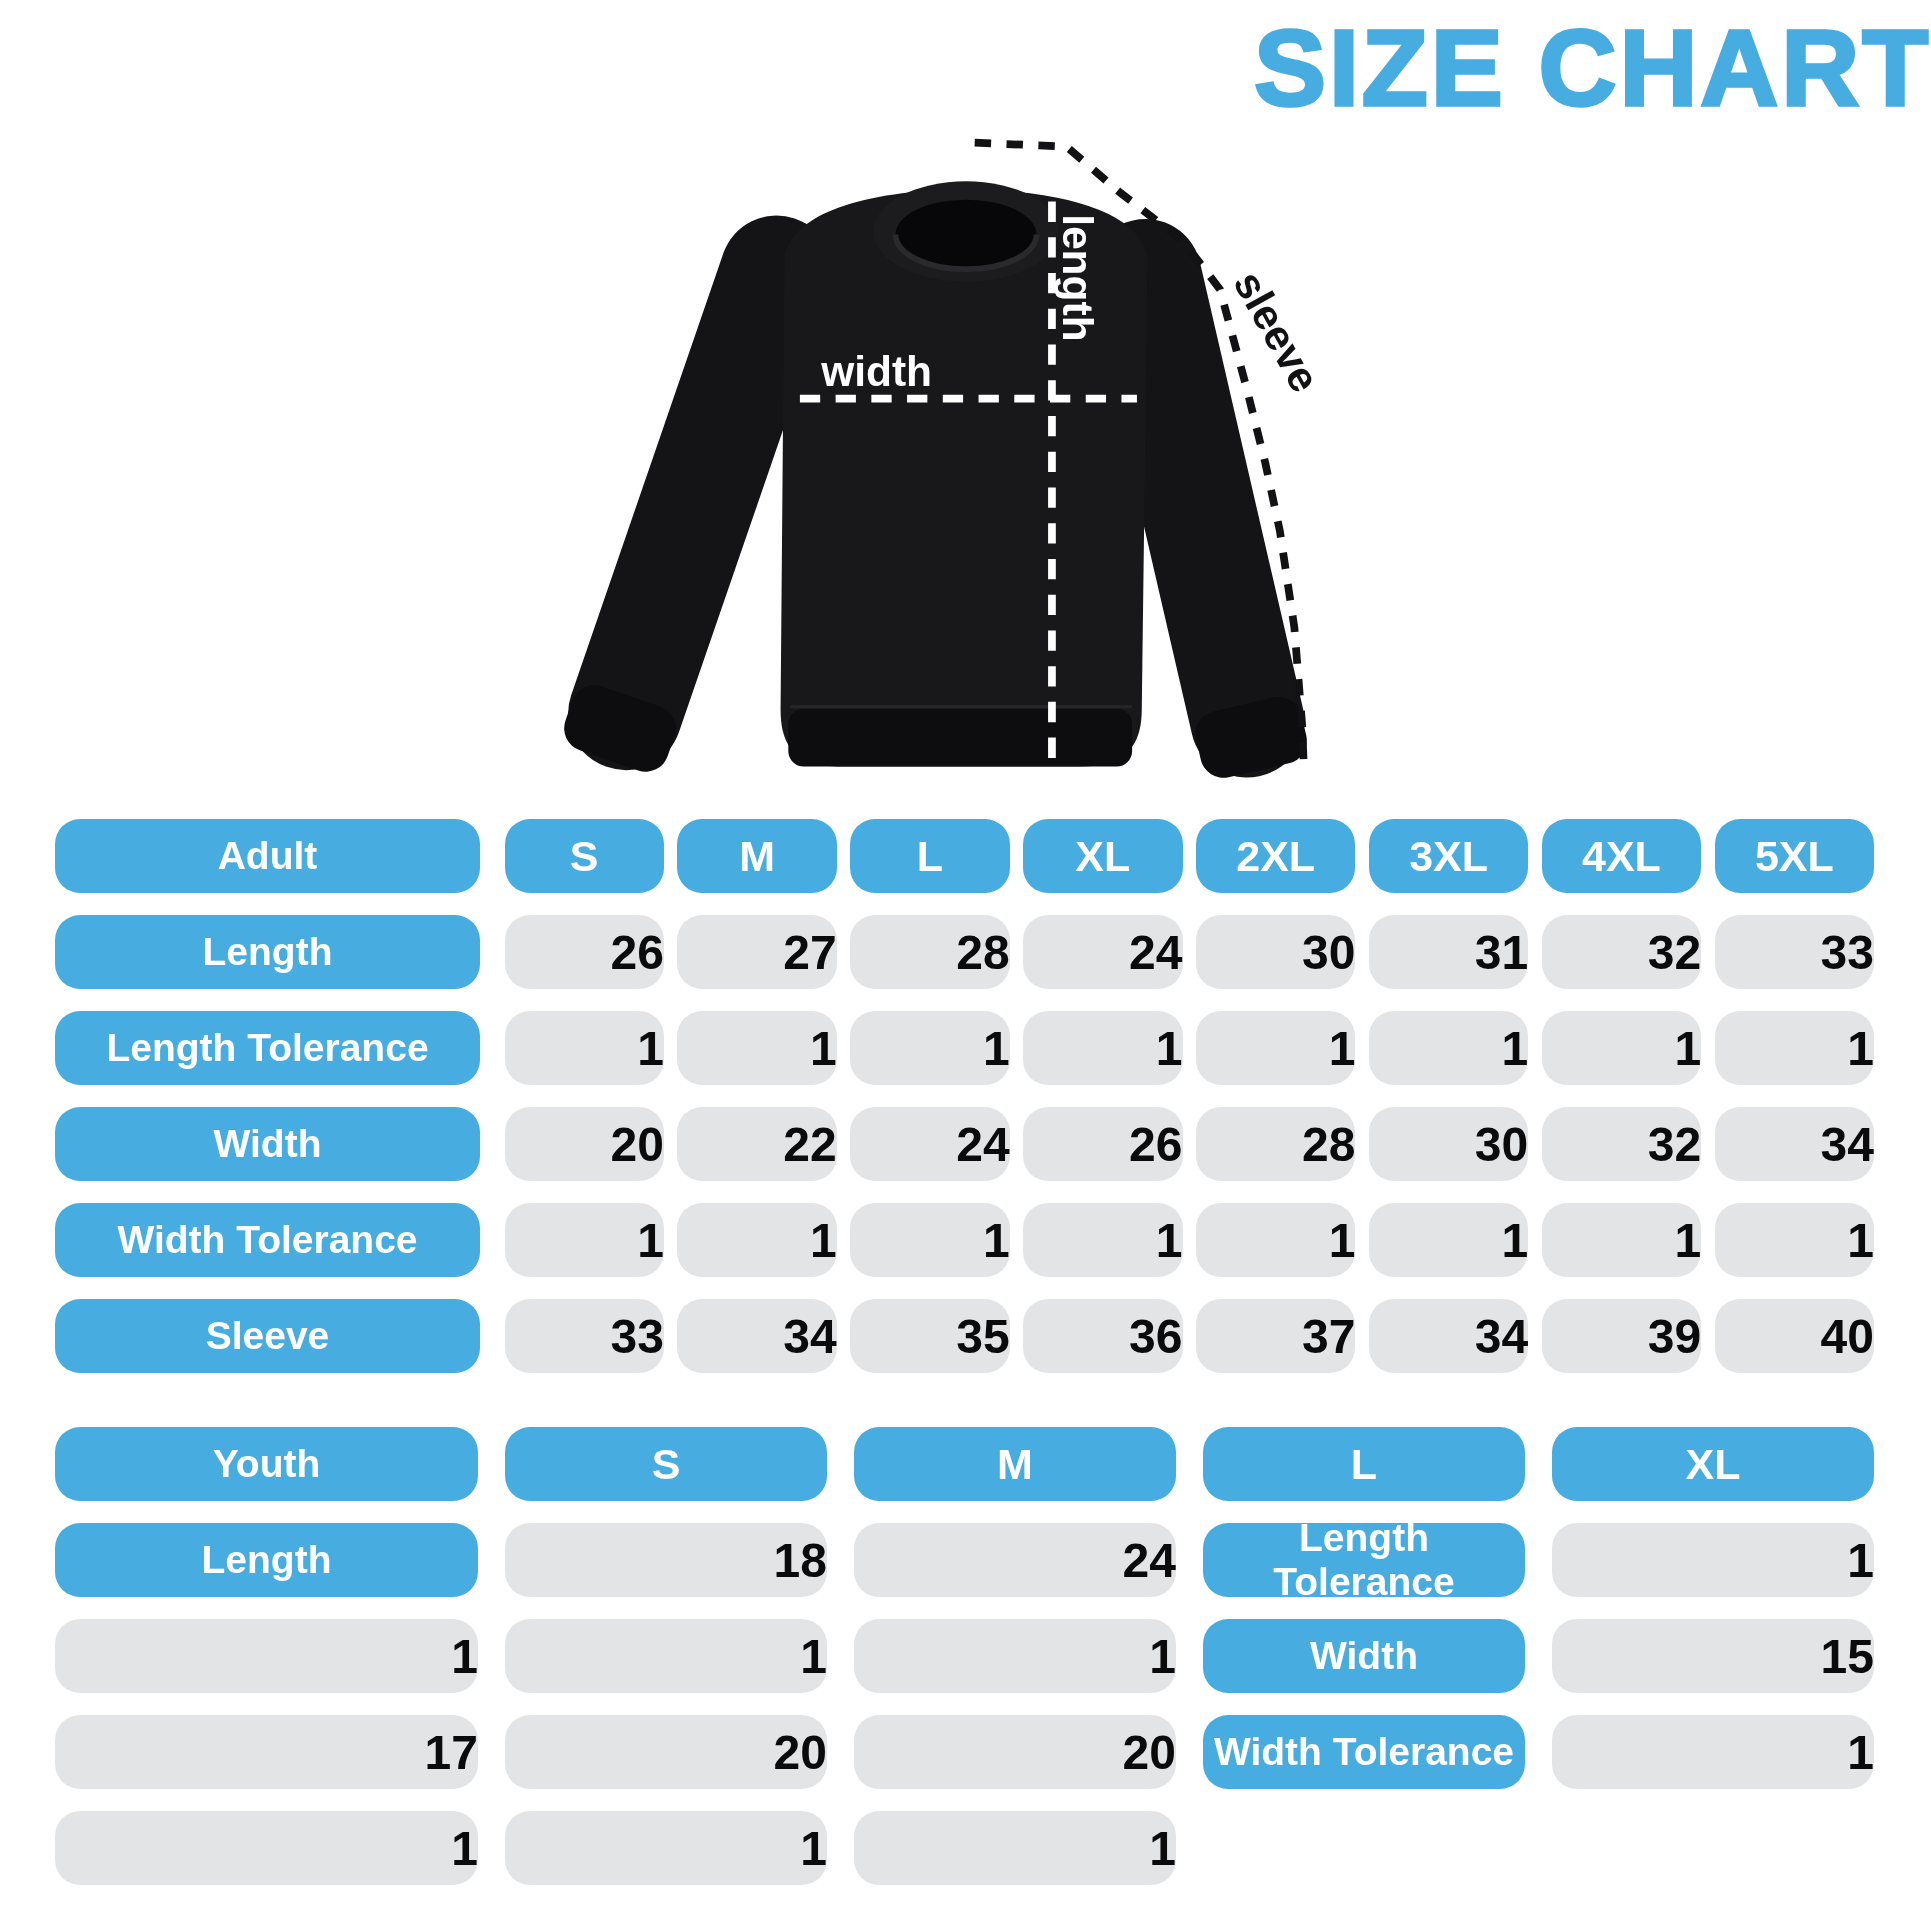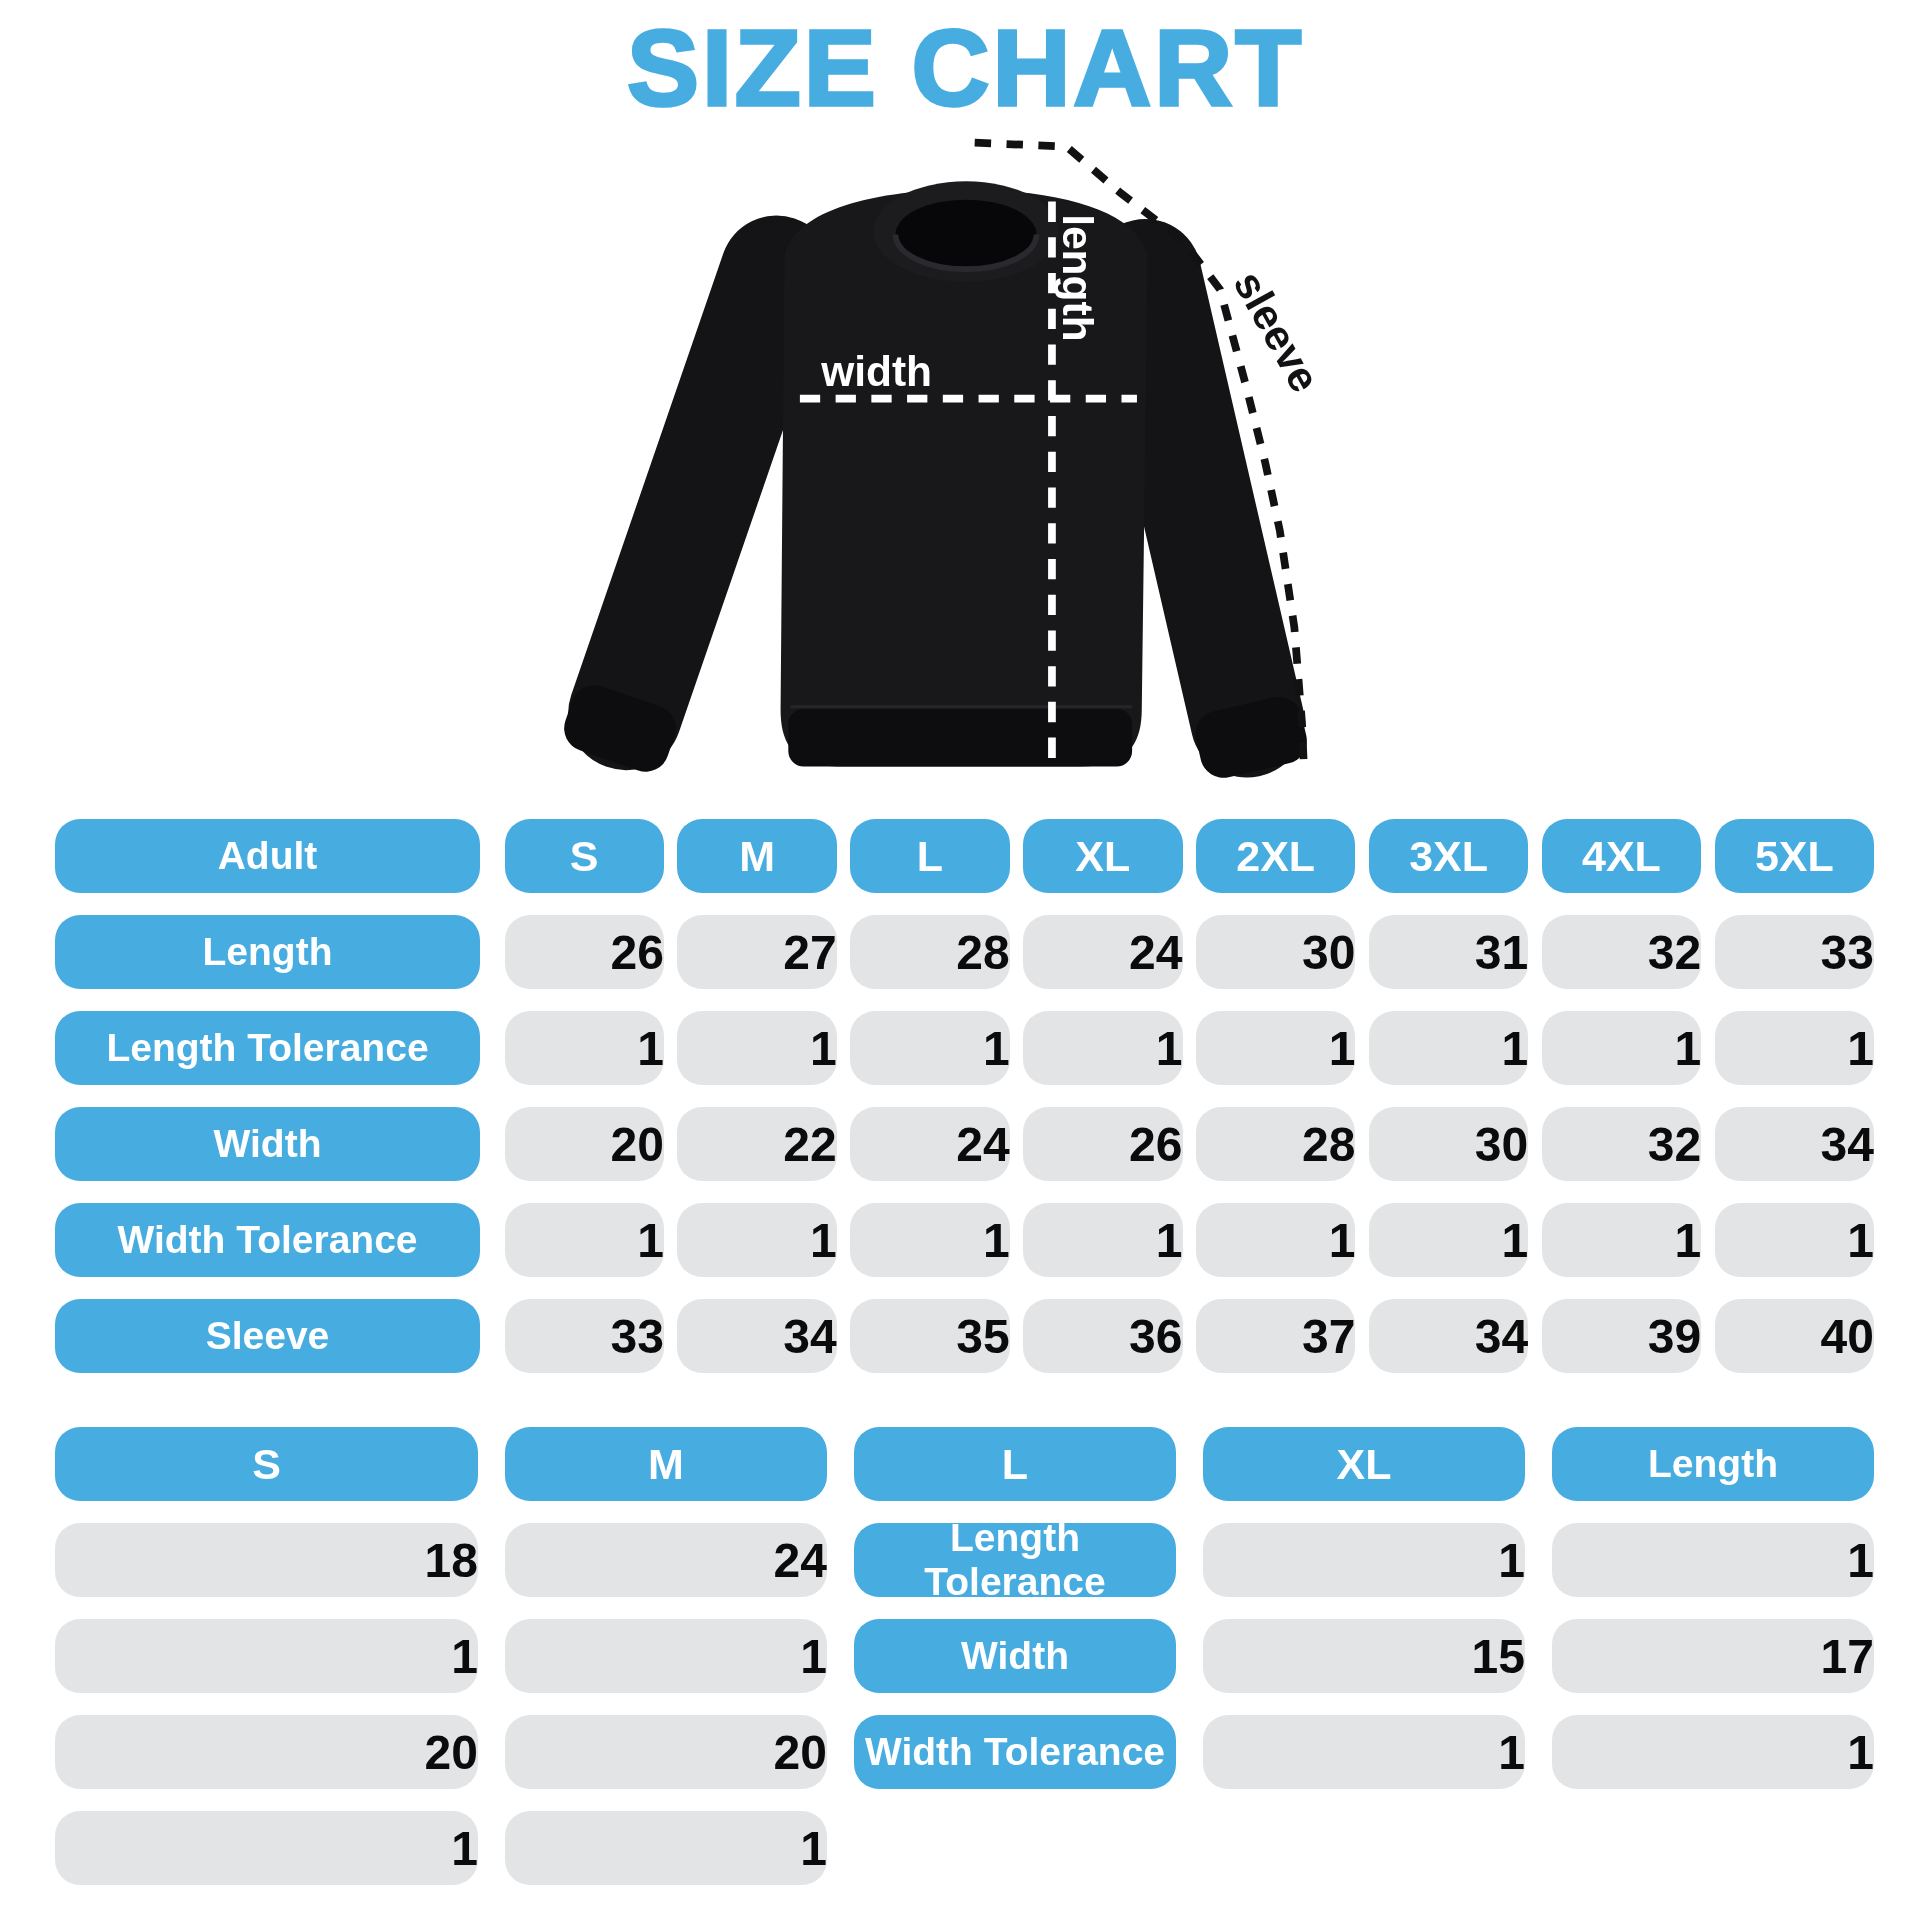--- a/index.html
+++ b/index.html
@@ -9,21 +9,21 @@
     --label-text:#FFFFFF;
   }
   *{margin:0;padding:0;box-sizing:border-box;}
   html,body{background:#ffffff;}
   body{
     width:1931px;height:1931px;position:relative;overflow:hidden;
     font-family:"Liberation Sans","DejaVu Sans",sans-serif;
   }
   .title{
     position:absolute;top:13.5px;left:0;width:1931px;
-    text-align:center;
+    text-align:right;
     font-size:108px;font-weight:700;letter-spacing:2.9px;
     color:var(--accent);
     -webkit-text-stroke:3.4px var(--accent);
     line-height:1.0;
   }
   .figure{
     position:absolute;left:541px;top:106px;width:850px;height:705px;
   }
   .figure svg{width:100%;height:100%;display:block;}
   .size-table{
@@ -267,20 +267,23 @@
     </div>
     <div class="pill gray value">
       <span>39</span>
     </div>
     <div class="pill gray value">
       <span>40</span>
     </div>
   </section>
 
 <section id="youth-table" class="size-table youth">
+    <div class="pill blue lab">
+      <span>Youth</span>
+    </div>
     <div class="pill blue head">
       <span>S</span>
     </div>
     <div class="pill blue head">
       <span>M</span>
     </div>
     <div class="pill blue head">
       <span>L</span>
     </div>
     <div class="pill blue head">

